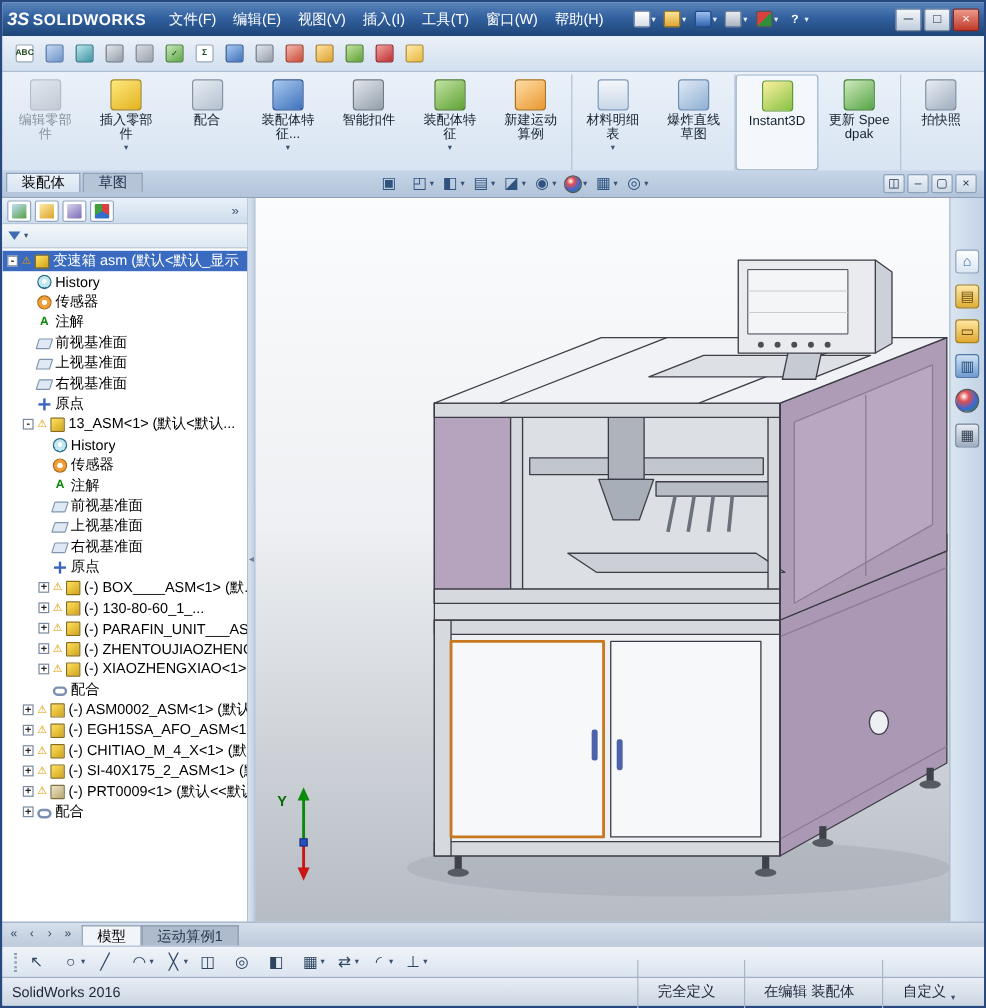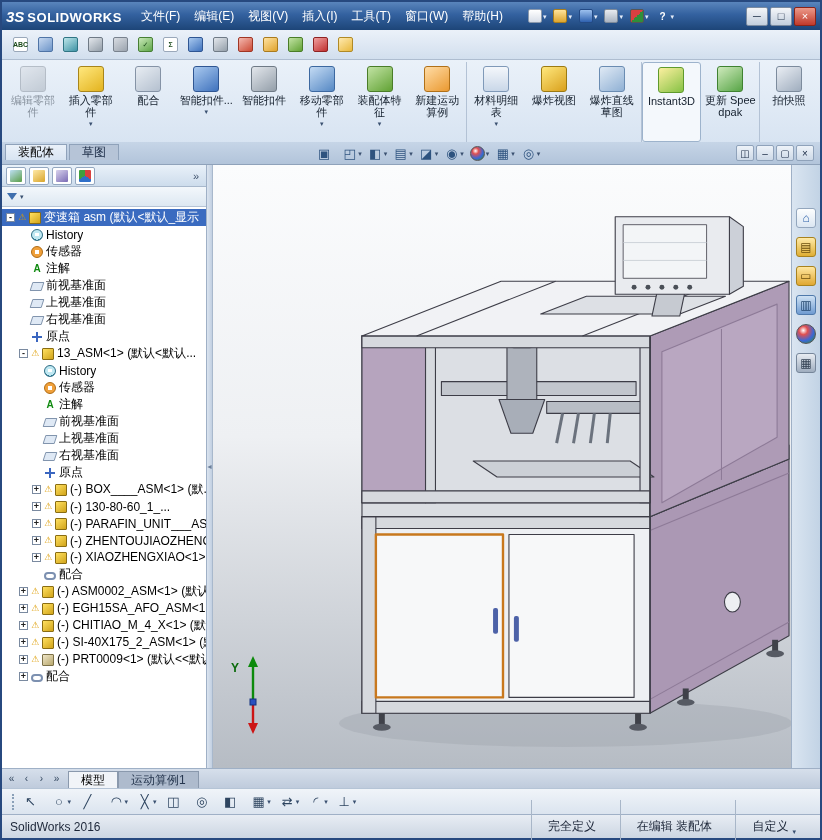--- a/index.html
+++ b/index.html
@@ -294,52 +294,42 @@
       <span class="rlabel">插入零部件</span>
       <span class="dda"></span>
     </div>
       <div class="rbtn">
       <span class="ric ic-clip"></span>
       <span class="rlabel">配合</span>
       <span class="dda" style="visibility: hidden;"></span>
     </div>
       <div class="rbtn">
       <span class="ric ic-blue"></span>
-      <span class="rlabel">智能扣件...</span>
+      <span class="rlabel">装配体特征...</span>
       <span class="dda"></span>
     </div>
       <div class="rbtn">
       <span class="ric ic-steel"></span>
       <span class="rlabel">智能扣件</span>
       <span class="dda" style="visibility: hidden;"></span>
     </div>
       <div class="rbtn">
-      <span class="ric ic-bluemove"></span>
-      <span class="rlabel">移动零部件</span>
-      <span class="dda"></span>
-    </div>
-      <div class="rbtn">
       <span class="ric ic-green"></span>
       <span class="rlabel">装配体特征</span>
       <span class="dda"></span>
     </div>
       <div class="rbtn sep">
       <span class="ric ic-motion"></span>
       <span class="rlabel">新建运动算例</span>
       <span class="dda" style="visibility: hidden;"></span>
     </div>
       <div class="rbtn">
       <span class="ric ic-bom"></span>
       <span class="rlabel">材料明细表</span>
       <span class="dda"></span>
-    </div>
-      <div class="rbtn">
-      <span class="ric ic-explode"></span>
-      <span class="rlabel">爆炸视图</span>
-      <span class="dda" style="visibility: hidden;"></span>
     </div>
       <div class="rbtn sep">
       <span class="ric ic-sketchline"></span>
       <span class="rlabel">爆炸直线草图</span>
       <span class="dda" style="visibility: hidden;"></span>
     </div>
       <div class="rbtn on">
       <span class="ric ic-inst3d"></span>
       <span class="rlabel">Instant3D</span>
       <span class="dda" style="visibility: hidden;"></span>

